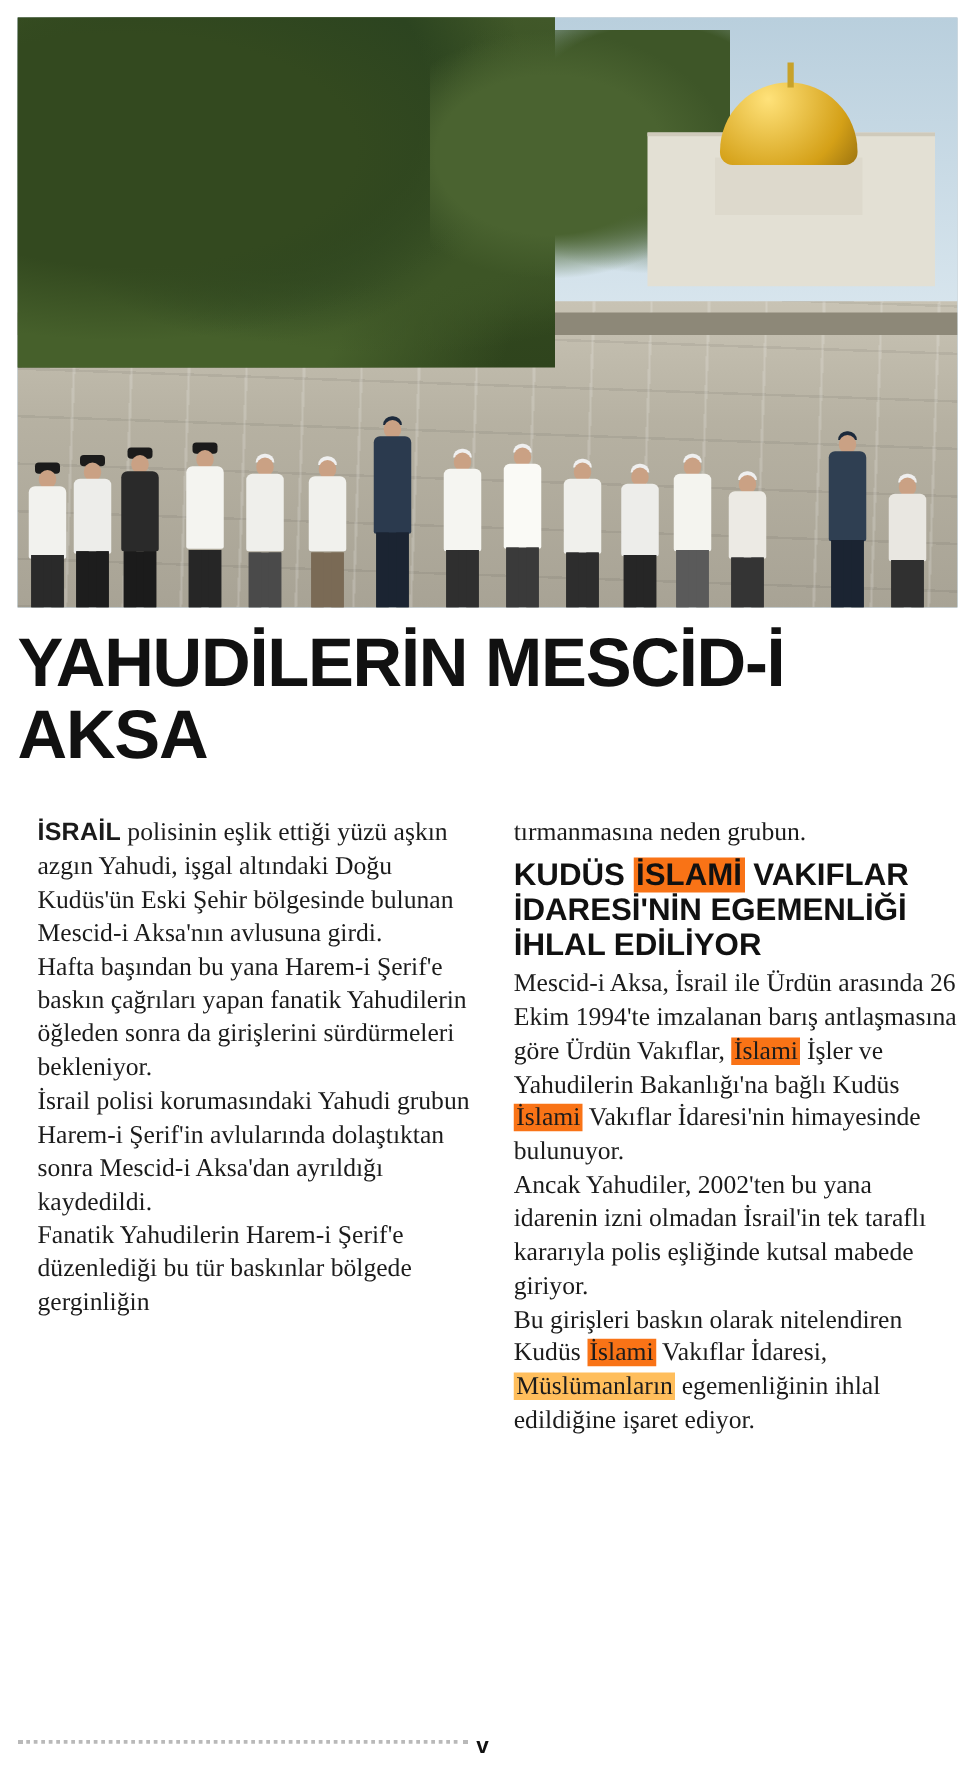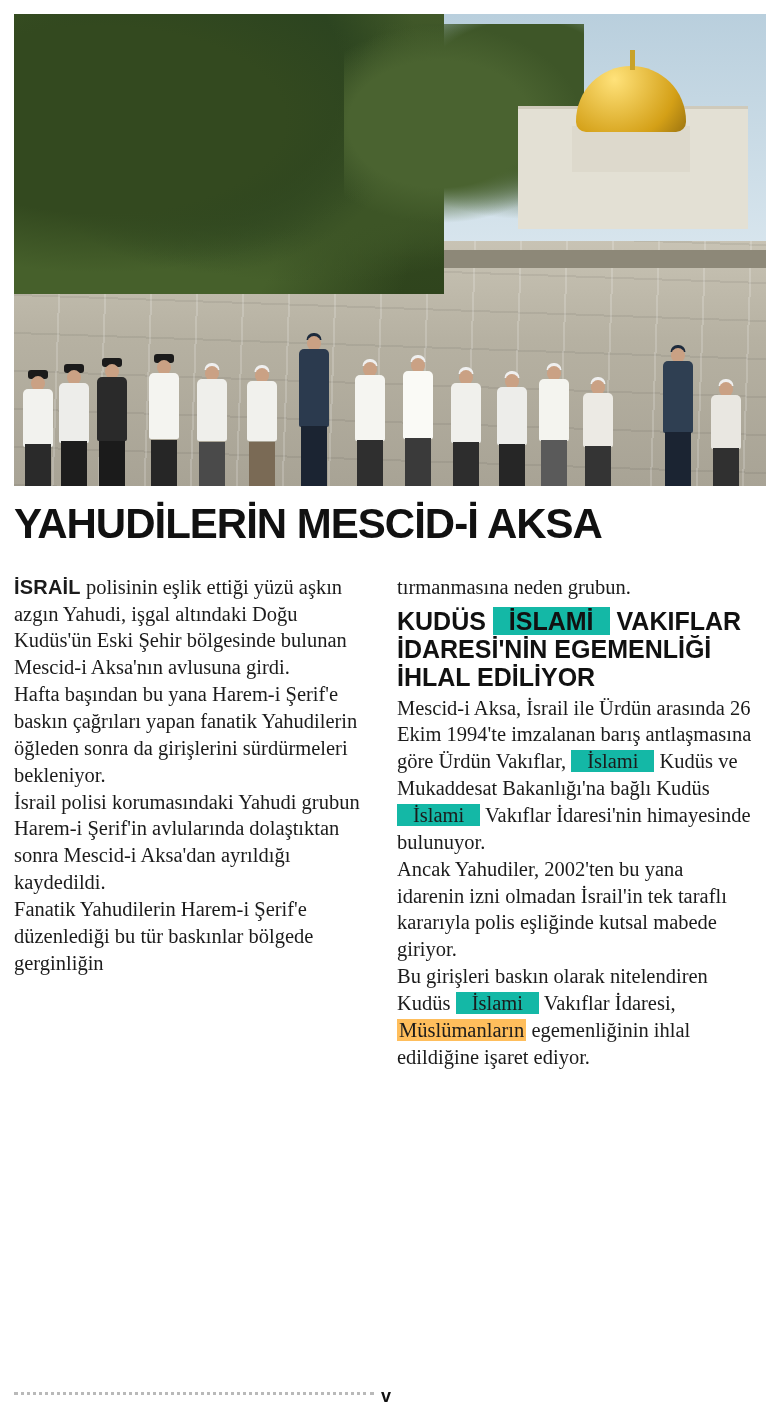--- a/index.html
+++ b/index.html
@@ -126,49 +126,50 @@
     background: inherit;
   }
   .fig .legs:before { left: 0; }
   .fig .legs:after { right: 0; }
 
   
   .headline {
     margin-top: 16px;
     font-family: "Liberation Sans", sans-serif;
     font-weight: bold;
-    font-size: 42px;
+    font-size: 55px;
     line-height: 1.04;
     letter-spacing: -1px;
     color: #111;
     text-transform: uppercase;
   }
   .headline .l2 { display: block; }
 
   
   .cols {
     display: flex;
     gap: 26px;
     margin-top: 18px;
+    margin-left: 16px;
   }
   .col { width: 357px; }
   .col p {
     margin: 0 0 0 0;
     font-size: 20.5px;
     line-height: 1.31;
     color: #1b1b1b;
     text-align: left;
   }
   .lead-cap {
     font-family: "Liberation Sans", sans-serif;
     font-weight: bold;
     font-size: 20px;
     letter-spacing: .2px;
   }
-  .hl-green { background: #14b8a6; padding: 0 16px; }
+  .hl-green { background: #f97316; padding: 0 2px; }
   .hl-orange { background: #ffbe5c; padding: 0 2px; }
   .subhead {
     font-family: "Liberation Sans", sans-serif;
     font-weight: bold;
     font-size: 25px;
     line-height: 1.12;
     text-transform: uppercase;
     margin: 6px 0 4px 0;
     color: #111;
   }
@@ -309,21 +310,21 @@
     <div class="col">
       <p><span class="lead-cap">İSRAİL</span><span> polisinin eşlik ettiği yüzü aşkın azgın Yahudi, işgal altındaki Doğu Kudüs'ün Eski Şehir bölgesinde bulunan Mescid-i Aksa'nın avlusuna girdi.</span></p>
       <p>Hafta başından bu yana Harem-i Şerif'e baskın çağrıları yapan fanatik Yahudilerin öğleden sonra da girişlerini sürdürmeleri bekleniyor.</p>
       <p>İsrail polisi korumasındaki Yahudi grubun Harem-i Şerif'in avlularında dolaştıktan sonra Mescid-i Aksa'dan ayrıldığı kaydedildi.</p>
       <p>Fanatik Yahudilerin Harem-i Şerif'e düzenlediği bu tür baskınlar bölgede gerginliğin</p>
     </div>
 
     <div class="col">
       <p>tırmanmasına neden grubun.</p>
       <h2 class="subhead"><span>KUDÜS </span><span class="hl-green">İSLAMİ</span><span> VAKIFLAR İDARESİ'NİN EGEMENLİĞİ İHLAL EDİLİYOR</span></h2>
-      <p><span>Mescid-i Aksa, İsrail ile Ürdün arasında 26 Ekim 1994'te imzalanan barış antlaşmasına göre Ürdün Vakıflar, </span><span class="hl-green">İslami</span><span> Kudüs ve Mukaddesat Bakanlığı'na bağlı Kudüs </span><span class="hl-green">İslami</span><span> Vakıflar İdaresi'nin himayesinde bulunuyor.</span></p>
+      <p><span>Mescid-i Aksa, İsrail ile Ürdün arasında 26 Ekim 1994'te imzalanan barış antlaşmasına göre Ürdün Vakıflar, </span><span class="hl-green">İslami</span><span> İşler ve Yahudilerin Bakanlığı'na bağlı Kudüs </span><span class="hl-green">İslami</span><span> Vakıflar İdaresi'nin himayesinde bulunuyor.</span></p>
       <p>Ancak Yahudiler, 2002'ten bu yana idarenin izni olmadan İsrail'in tek taraflı kararıyla polis eşliğinde kutsal mabede giriyor.</p>
       <p><span>Bu girişleri baskın olarak nitelendiren Kudüs </span><span class="hl-green">İslami</span><span> Vakıflar İdaresi, </span><span class="hl-orange">Müslümanların</span><span> egemenliğinin ihlal edildiğine işaret ediyor.</span></p>
     </div>
   </div>
 
   <div class="dots"></div>
   <div class="vmark">v</div>
 
 </div>
 

